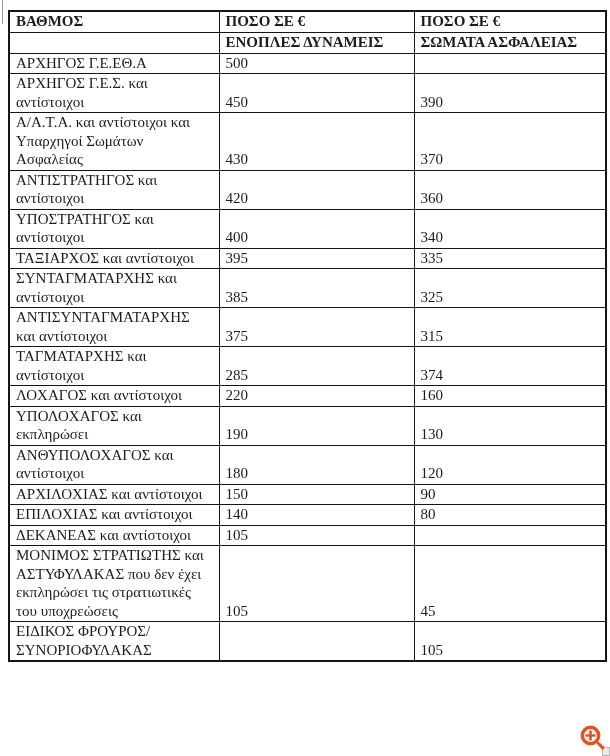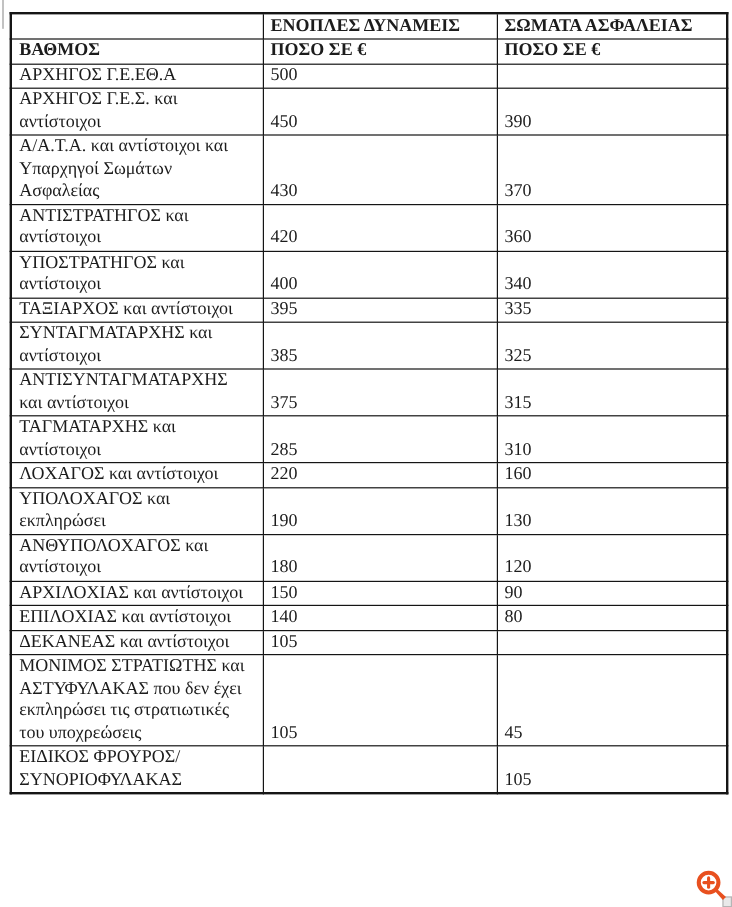--- a/index.html
+++ b/index.html
@@ -90,29 +90,29 @@
   <div class="edge-artifact"></div>
 
   <table class="doc-table">
     <colgroup>
       <col class="c-rank">
       <col class="c-armed">
       <col class="c-sec">
     </colgroup>
     <thead>
       <tr>
+        <th>ΒΑΘΜΟΣ</th>
+        <th>ΠΟΣΟ ΣΕ €</th>
+        <th>ΠΟΣΟ ΣΕ €</th>
+      </tr>
+      <tr>
         <th class="blank-cell"></th>
         <th>ΕΝΟΠΛΕΣ ΔΥΝΑΜΕΙΣ</th>
         <th>ΣΩΜΑΤΑ ΑΣΦΑΛΕΙΑΣ</th>
       </tr>
-      <tr>
-        <th>ΒΑΘΜΟΣ</th>
-        <th>ΠΟΣΟ ΣΕ €</th>
-        <th>ΠΟΣΟ ΣΕ €</th>
-      </tr>
     </thead>
     <tbody>
       <tr>
         <td>ΑΡΧΗΓΟΣ Γ.Ε.ΕΘ.Α</td>
         <td>500</td>
         <td></td>
       </tr>
       <tr>
         <td>ΑΡΧΗΓΟΣ Γ.Ε.Σ. και αντίστοιχοι</td>
         <td>450</td>
@@ -144,21 +144,21 @@
         <td>325</td>
       </tr>
       <tr>
         <td>ΑΝΤΙΣΥΝΤΑΓΜΑΤΑΡΧΗΣ και αντίστοιχοι</td>
         <td>375</td>
         <td>315</td>
       </tr>
       <tr>
         <td>ΤΑΓΜΑΤΑΡΧΗΣ και αντίστοιχοι</td>
         <td>285</td>
-        <td>310</td>
+        <td>374</td>
       </tr>
       <tr>
         <td>ΛΟΧΑΓΟΣ και αντίστοιχοι</td>
         <td>220</td>
         <td>160</td>
       </tr>
       <tr>
         <td>ΥΠΟΛΟΧΑΓΟΣ και εκπληρώσει</td>
         <td>190</td>
         <td>130</td>

